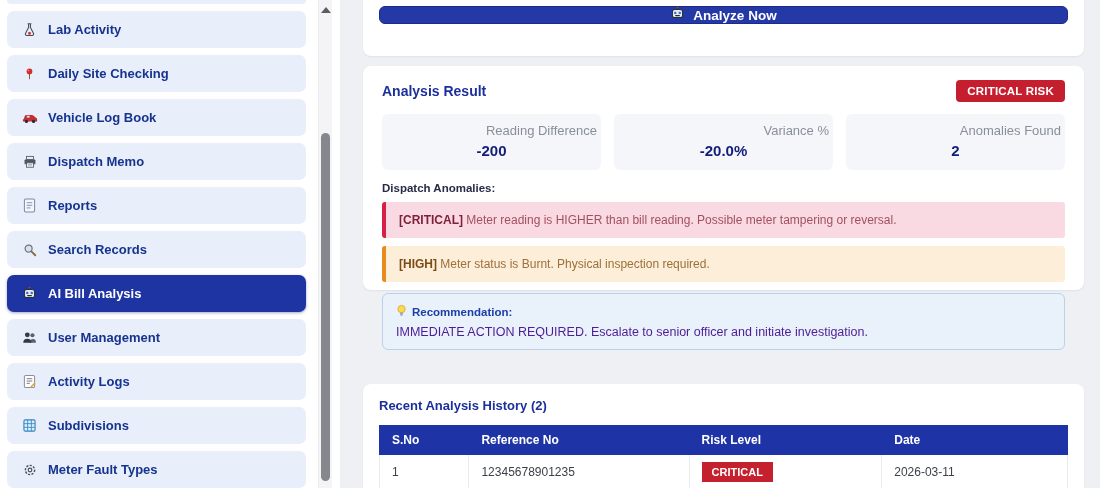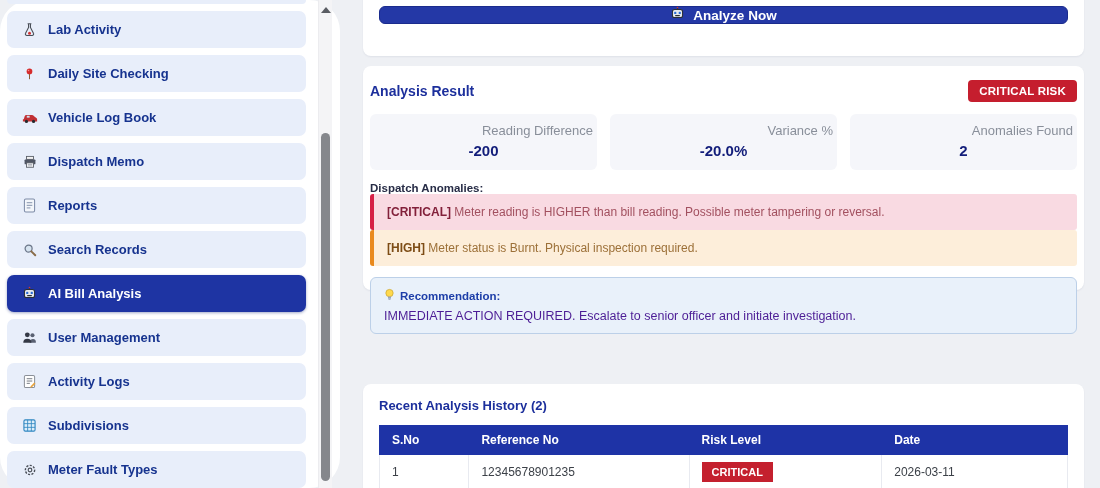--- a/index.html
+++ b/index.html
@@ -6,21 +6,21 @@
   html,body { width:1100px; height:488px; overflow:hidden; }
   body {
     position:relative;
     font-family:"Liberation Sans", sans-serif;
     background:#eef0f4;
   }
 
   
   .sidebar {
     position:absolute; left:0; top:0; width:340px; height:488px;
-    background:#ffffff; padding:0 0 0 7px;border-radius:31px;
+    background:#ffffff; padding:0 0 0 7px;
   }
   .side-list { position:absolute; left:7px; top:0; width:299px; }
   .side-sliver {
     height:4px; background:#e8eefa; border-radius:0 0 7px 7px; margin-bottom:7px;
   }
   .side-item {
     height:37px; margin-bottom:7px; background:#e8eefa; border-radius:7px;
     display:flex; align-items:center; gap:10px; padding:0 14px;
     color:#16338f; font-size:13px; font-weight:bold; cursor:pointer;
   }
@@ -47,36 +47,36 @@
     position:absolute; background:#ffffff; border-radius:8px;
     box-shadow:0 1px 2px rgba(30,40,90,.07); left:363px; width:721px;
   }
   .card-analyze { top:-10px; height:66px; padding:16px; }
   .analyze-btn {
     width:100%; height:18px; background:#2438a6; border:1px solid #1a2b8d; border-radius:6px;
     color:#ffffff; font-weight:bold; font-size:13.5px; font-family:"Liberation Sans",sans-serif;
     display:flex; align-items:center; justify-content:center; gap:8px; cursor:pointer;
   }
 
-  .card-result { top:66px; height:224px; padding:14px 7px; }
+  .card-result { top:66px; height:224px; padding:14px 19px; }
   .result-head { display:flex; align-items:center; justify-content:space-between; }
   .result-title { color:#1c2f9c; font-size:14px; font-weight:bold; }
   .risk-badge {
     background:#c51e2e; color:#fff; font-size:11.5px; font-weight:bold;
     padding:5px 11px; border-radius:4px; letter-spacing:.2px;
   }
   .metrics { display:grid; grid-template-columns:1fr 1fr 1fr; gap:13px; margin-top:12px; }
   .metric {
     background:#f5f6fa; border-radius:6px; text-align:center; padding:9px 4px; height:56px;
   }
   .metric-label { color:#898f9a; font-size:13px;text-align:right; }
   .metric-value { color:#121d7a; font-size:15px; font-weight:bold; margin-top:4px; }
 
   .anoms-label { margin-top:12px; font-size:11.5px; font-weight:bold; color:#272c46; }
-  .anom { border-radius:3px; padding:11px 13px; font-size:12px; }
+  .anom { margin-top:8px; border-radius:3px; padding:11px 13px; font-size:12px; }
   .anom strong { font-weight:bold; }
   .anom.critical { background:#f9dae2; border-left:4px solid #d62046; color:#a2505f; }
   .anom.critical strong { color:#82203a; }
   .anom.high { background:#fdeeda; border-left:4px solid #e98a1e; color:#9c7038; }
   .anom.high strong { color:#7d4c15; }
 
   .recommend {
     margin-top:11px; background:#e9f1fa; border:1px solid #bcd0e8; border-radius:6px;
     padding:10px 13px;
   }

